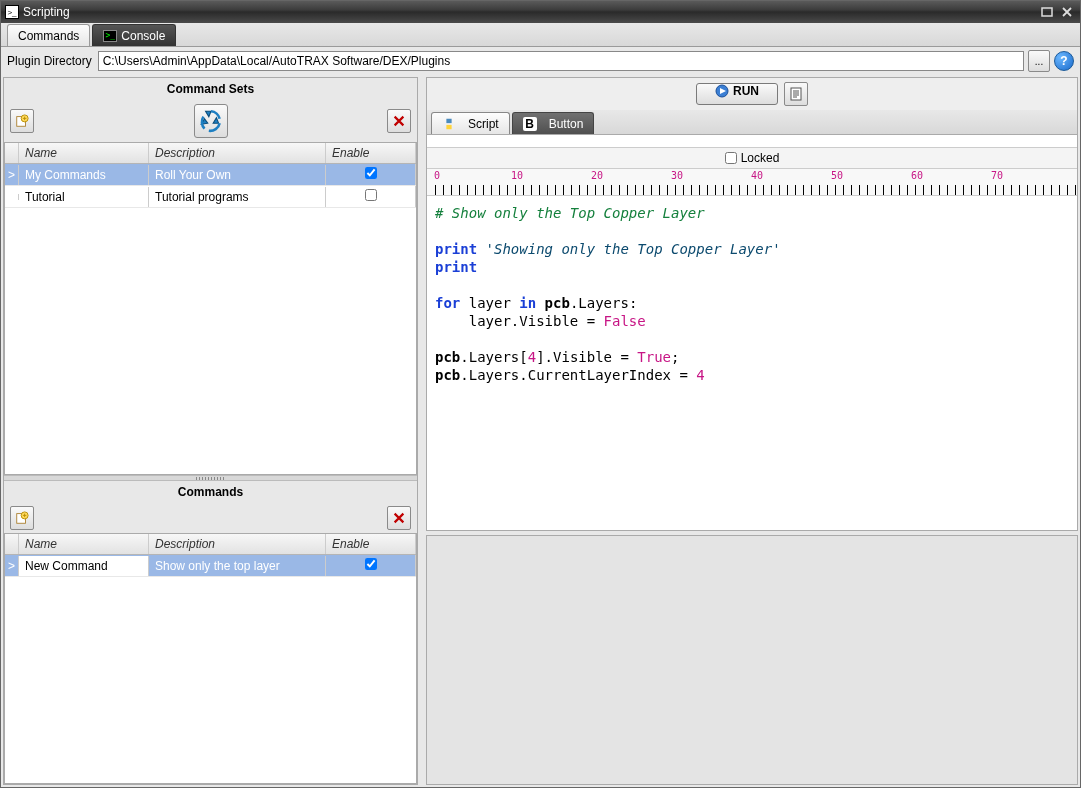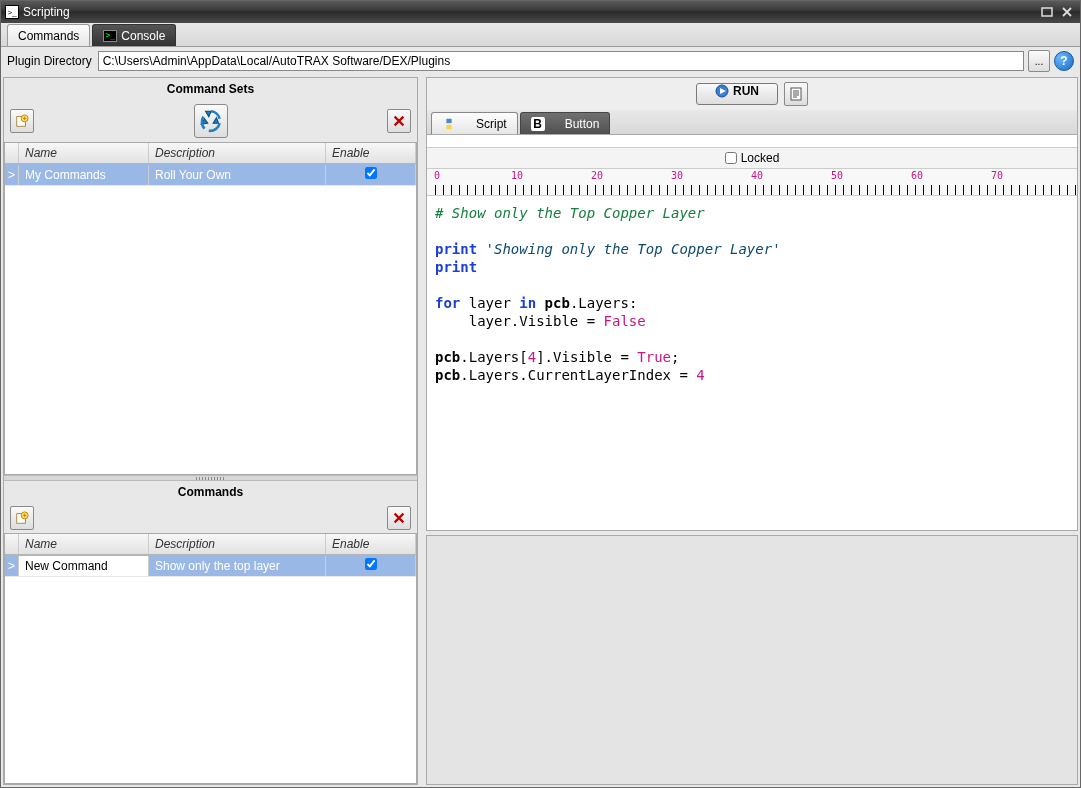--- a/index.html
+++ b/index.html
@@ -56,21 +56,21 @@
 .splitter-h { height: 6px; background: #d8d8d8; border-top: 1px solid #bbb; border-bottom: 1px solid #bbb; cursor: row-resize; display: flex; align-items: center; justify-content: center; }
 .splitter-h .grip { width: 30px; height: 3px; background: repeating-linear-gradient(to right, #888 0 1px, transparent 1px 3px); }
 .lower-cmds { flex: 1; display: flex; flex-direction: column; }
 
 .splitter-v { width: 6px; cursor: col-resize; }
 
 .right-top { flex: 0 0 auto; border: 1px solid #aaa; background: #eee; }
 .run-bar { display: flex; justify-content: center; align-items: center; gap: 6px; padding: 4px; }
 .run-btn { height: 22px; background: linear-gradient(to bottom, #fafafa, #ddd); border: 1px solid #7a7a7a; border-radius: 3px; padding: 0 18px; display: flex; gap: 4px; font-weight: bold; cursor: pointer; }
 .sub-tabs { display: flex; padding: 0 4px; background: linear-gradient(to bottom, #e8e8e8, #d8d8d8); height: 24px; align-items: flex-end; }
-.sub-tabs .stab { height: 22px; padding: 0 10px; border: 1px solid #888; border-bottom: none; border-radius: 3px 3px 0 0; margin-right: 2px; display: flex; align-items: center; gap: 20px; font-size: 12px; cursor: pointer; }
+.sub-tabs .stab { height: 22px; padding: 0 10px; border: 1px solid #888; border-bottom: none; border-radius: 3px 3px 0 0; margin-right: 2px; display: flex; align-items: center; gap: 12px; font-size: 12px; cursor: pointer; }
 .sub-tabs .stab.active { background: linear-gradient(to bottom, #fdfdfd, #e6e6e6); }
 .sub-tabs .stab.inactive { background: linear-gradient(to bottom, #707070, #505050); color: #fff; border-color: #444; }
 .locked-row { text-align: center; padding: 3px; font-size: 12px; display: flex; justify-content: center; align-items: center; gap: 4px; background: #f4f4f4; border-top: 1px solid #ccc; margin-top: 12px; }
 .ruler { height: 28px; background: #f8f8f8; border-top: 1px solid #ccc; border-bottom: 1px solid #ccc; position: relative; font-size: 10px; font-family: monospace; overflow: hidden; }
 .ruler .num { position: absolute; top: 1px; transform: translateX(-50%); }
 .ruler .ticks { position: absolute; bottom: 0; left: 8px; right: 0; height: 10px; background: repeating-linear-gradient(to right, #000 0 1px, transparent 1px 8px); }
 .editor { background: #fff; padding: 8px 6px 8px 8px; font-family: "Consolas", monospace; font-size: 14px; line-height: 18px; white-space: pre; overflow: auto; flex: 1; }
 .kw { color: #1a3fd6; font-weight: bold; }
 .id { color: #000; font-weight: bold; }
 .str { color: #0c4a6e; font-style: italic;}
@@ -157,20 +157,26 @@
             <div class="cell c-desc">Description</div>
             <div class="cell c-en">Enable</div>
           </div>
           <div class="grid-body sets-grid-wrap">
             <div class="grid-row selected">
               <div class="cell c-ind">&gt;</div>
               <div class="cell c-name">My Commands</div>
               <div class="cell c-desc">Roll Your Own</div>
               <div class="cell c-en"><input type="checkbox" class="chk" checked="" style=""></div>
             </div>
+            <div class="grid-row">
+              <div class="cell c-ind"></div>
+              <div class="cell c-name">Tutorial</div>
+              <div class="cell c-desc">Tutorial programs</div>
+              <div class="cell c-en"><input type="checkbox" class="chk" style=""></div>
+            </div>
           </div>
         </div>
       </div>
 
       <div class="splitter-h">
           <div class="grip"></div>
         </div>
 
       <div class="lower-cmds">
         <div class="section-header">Commands</div>

